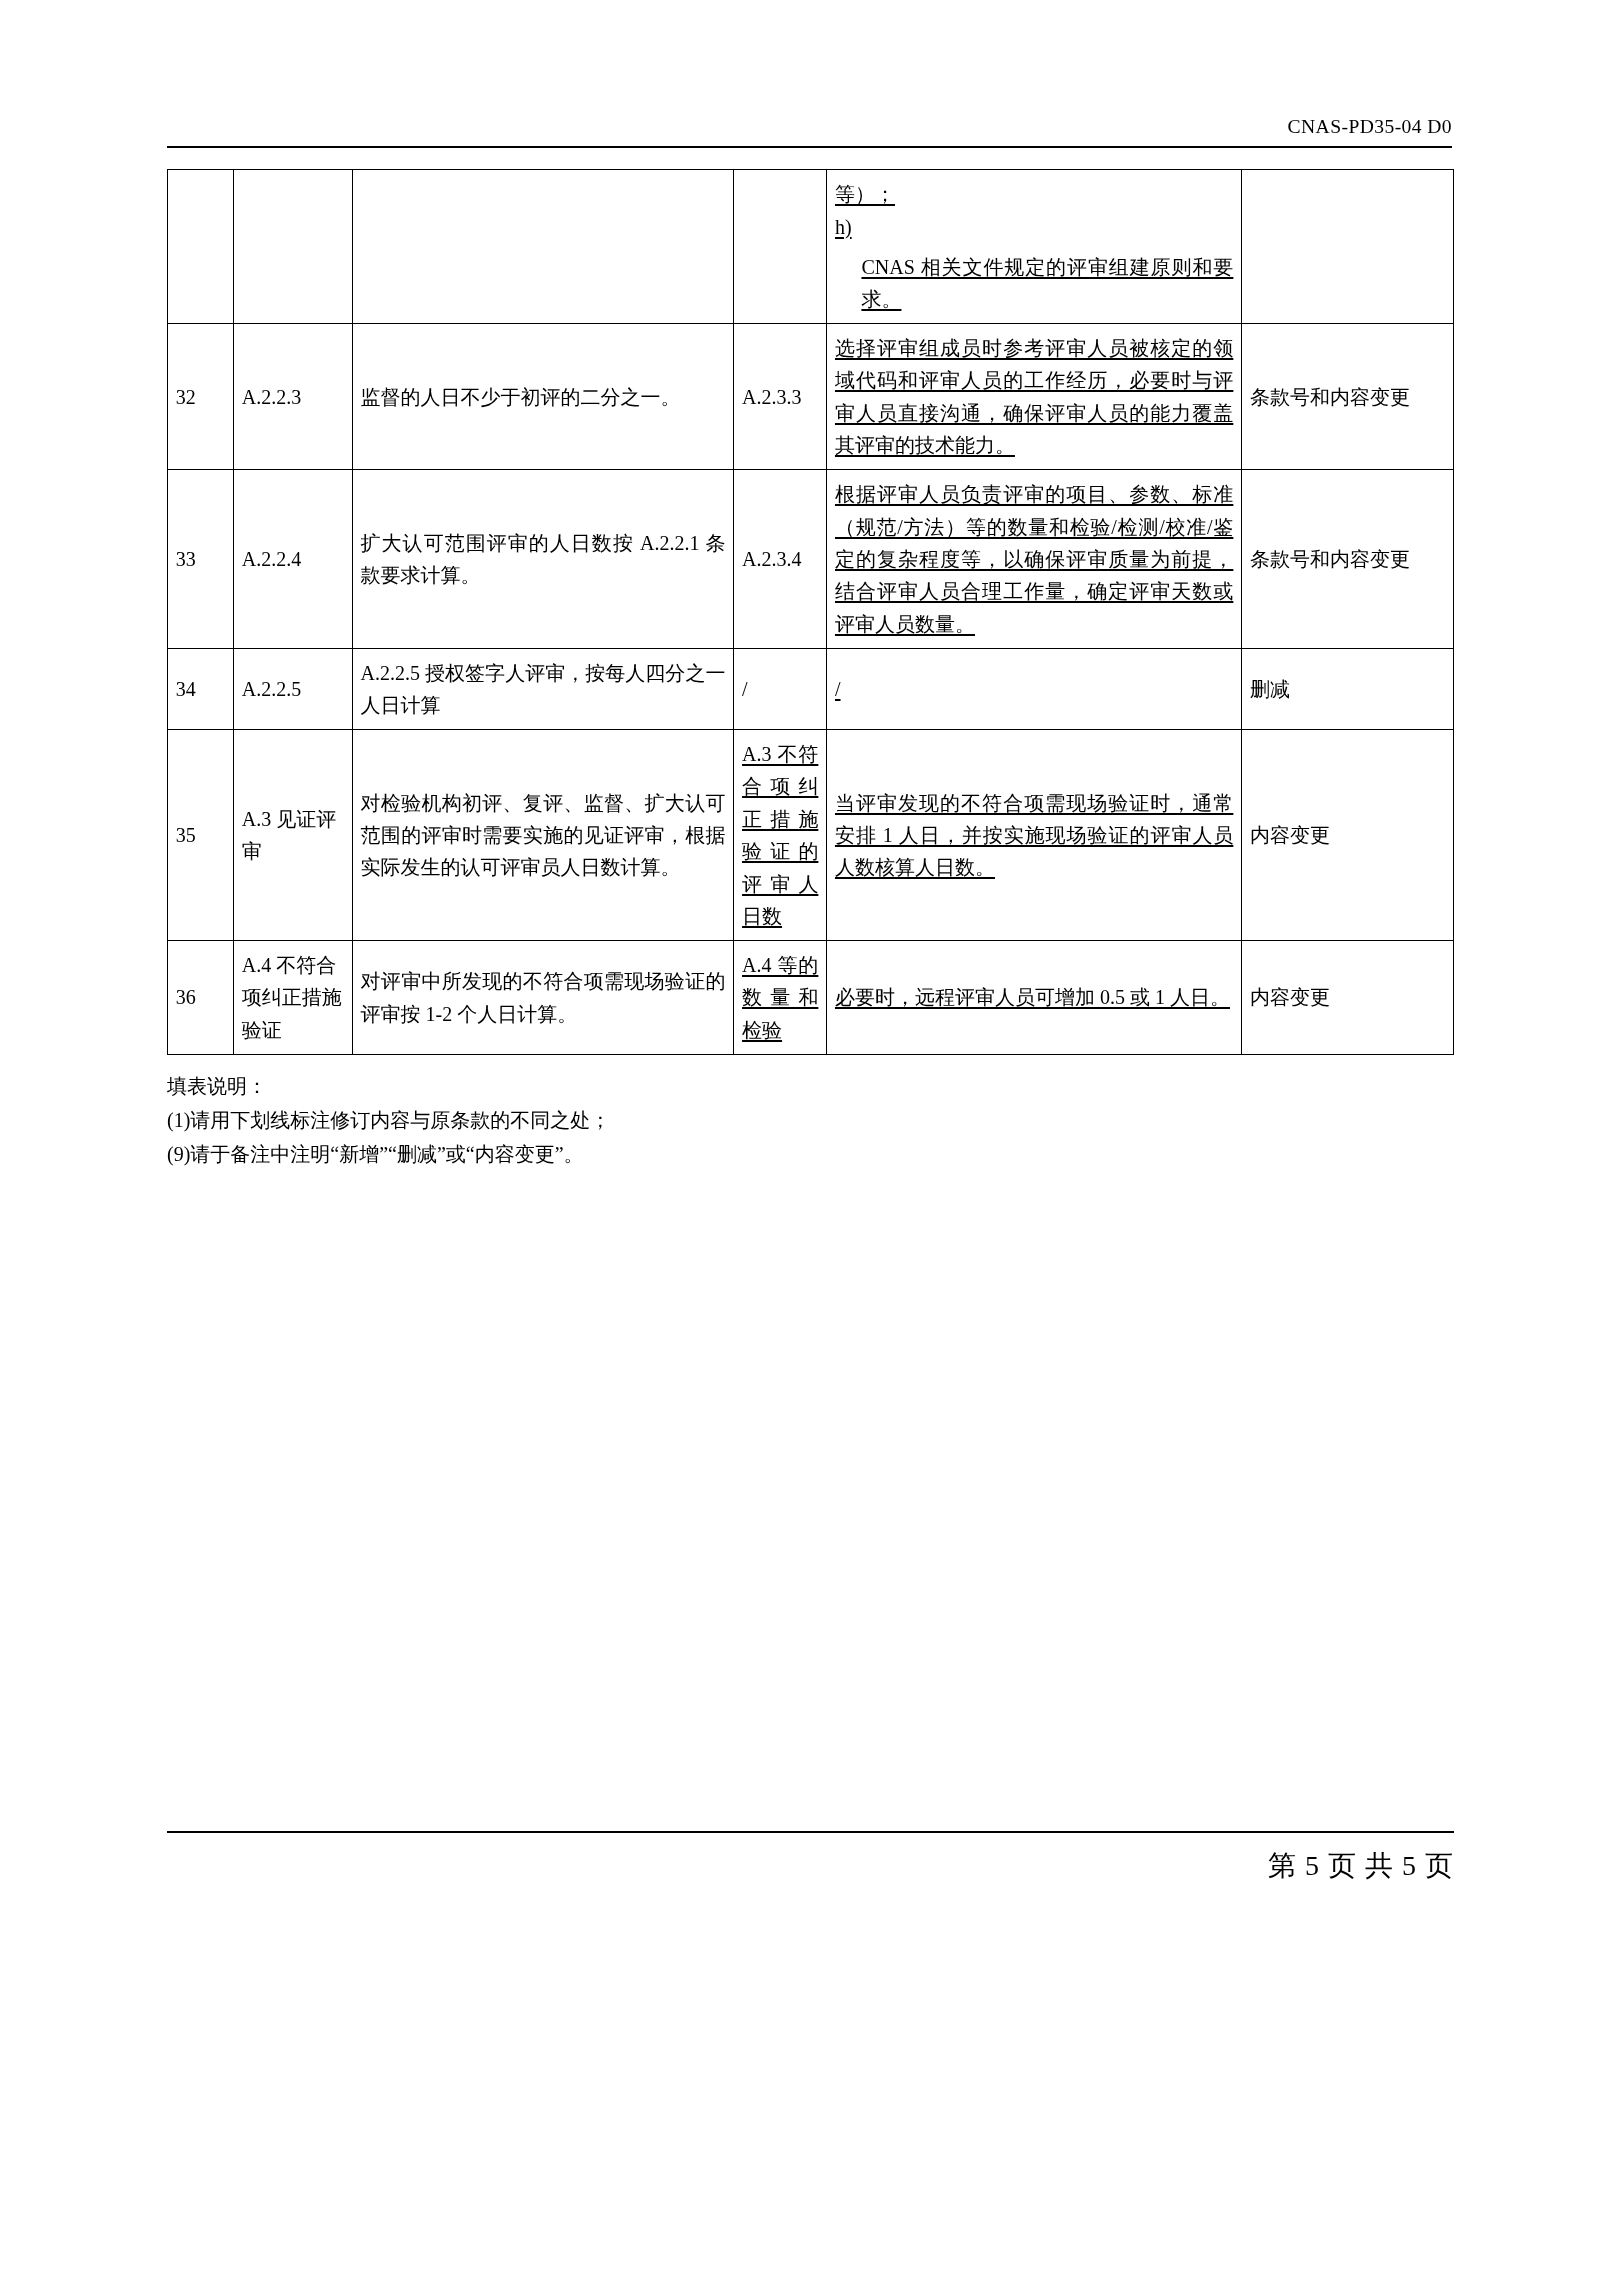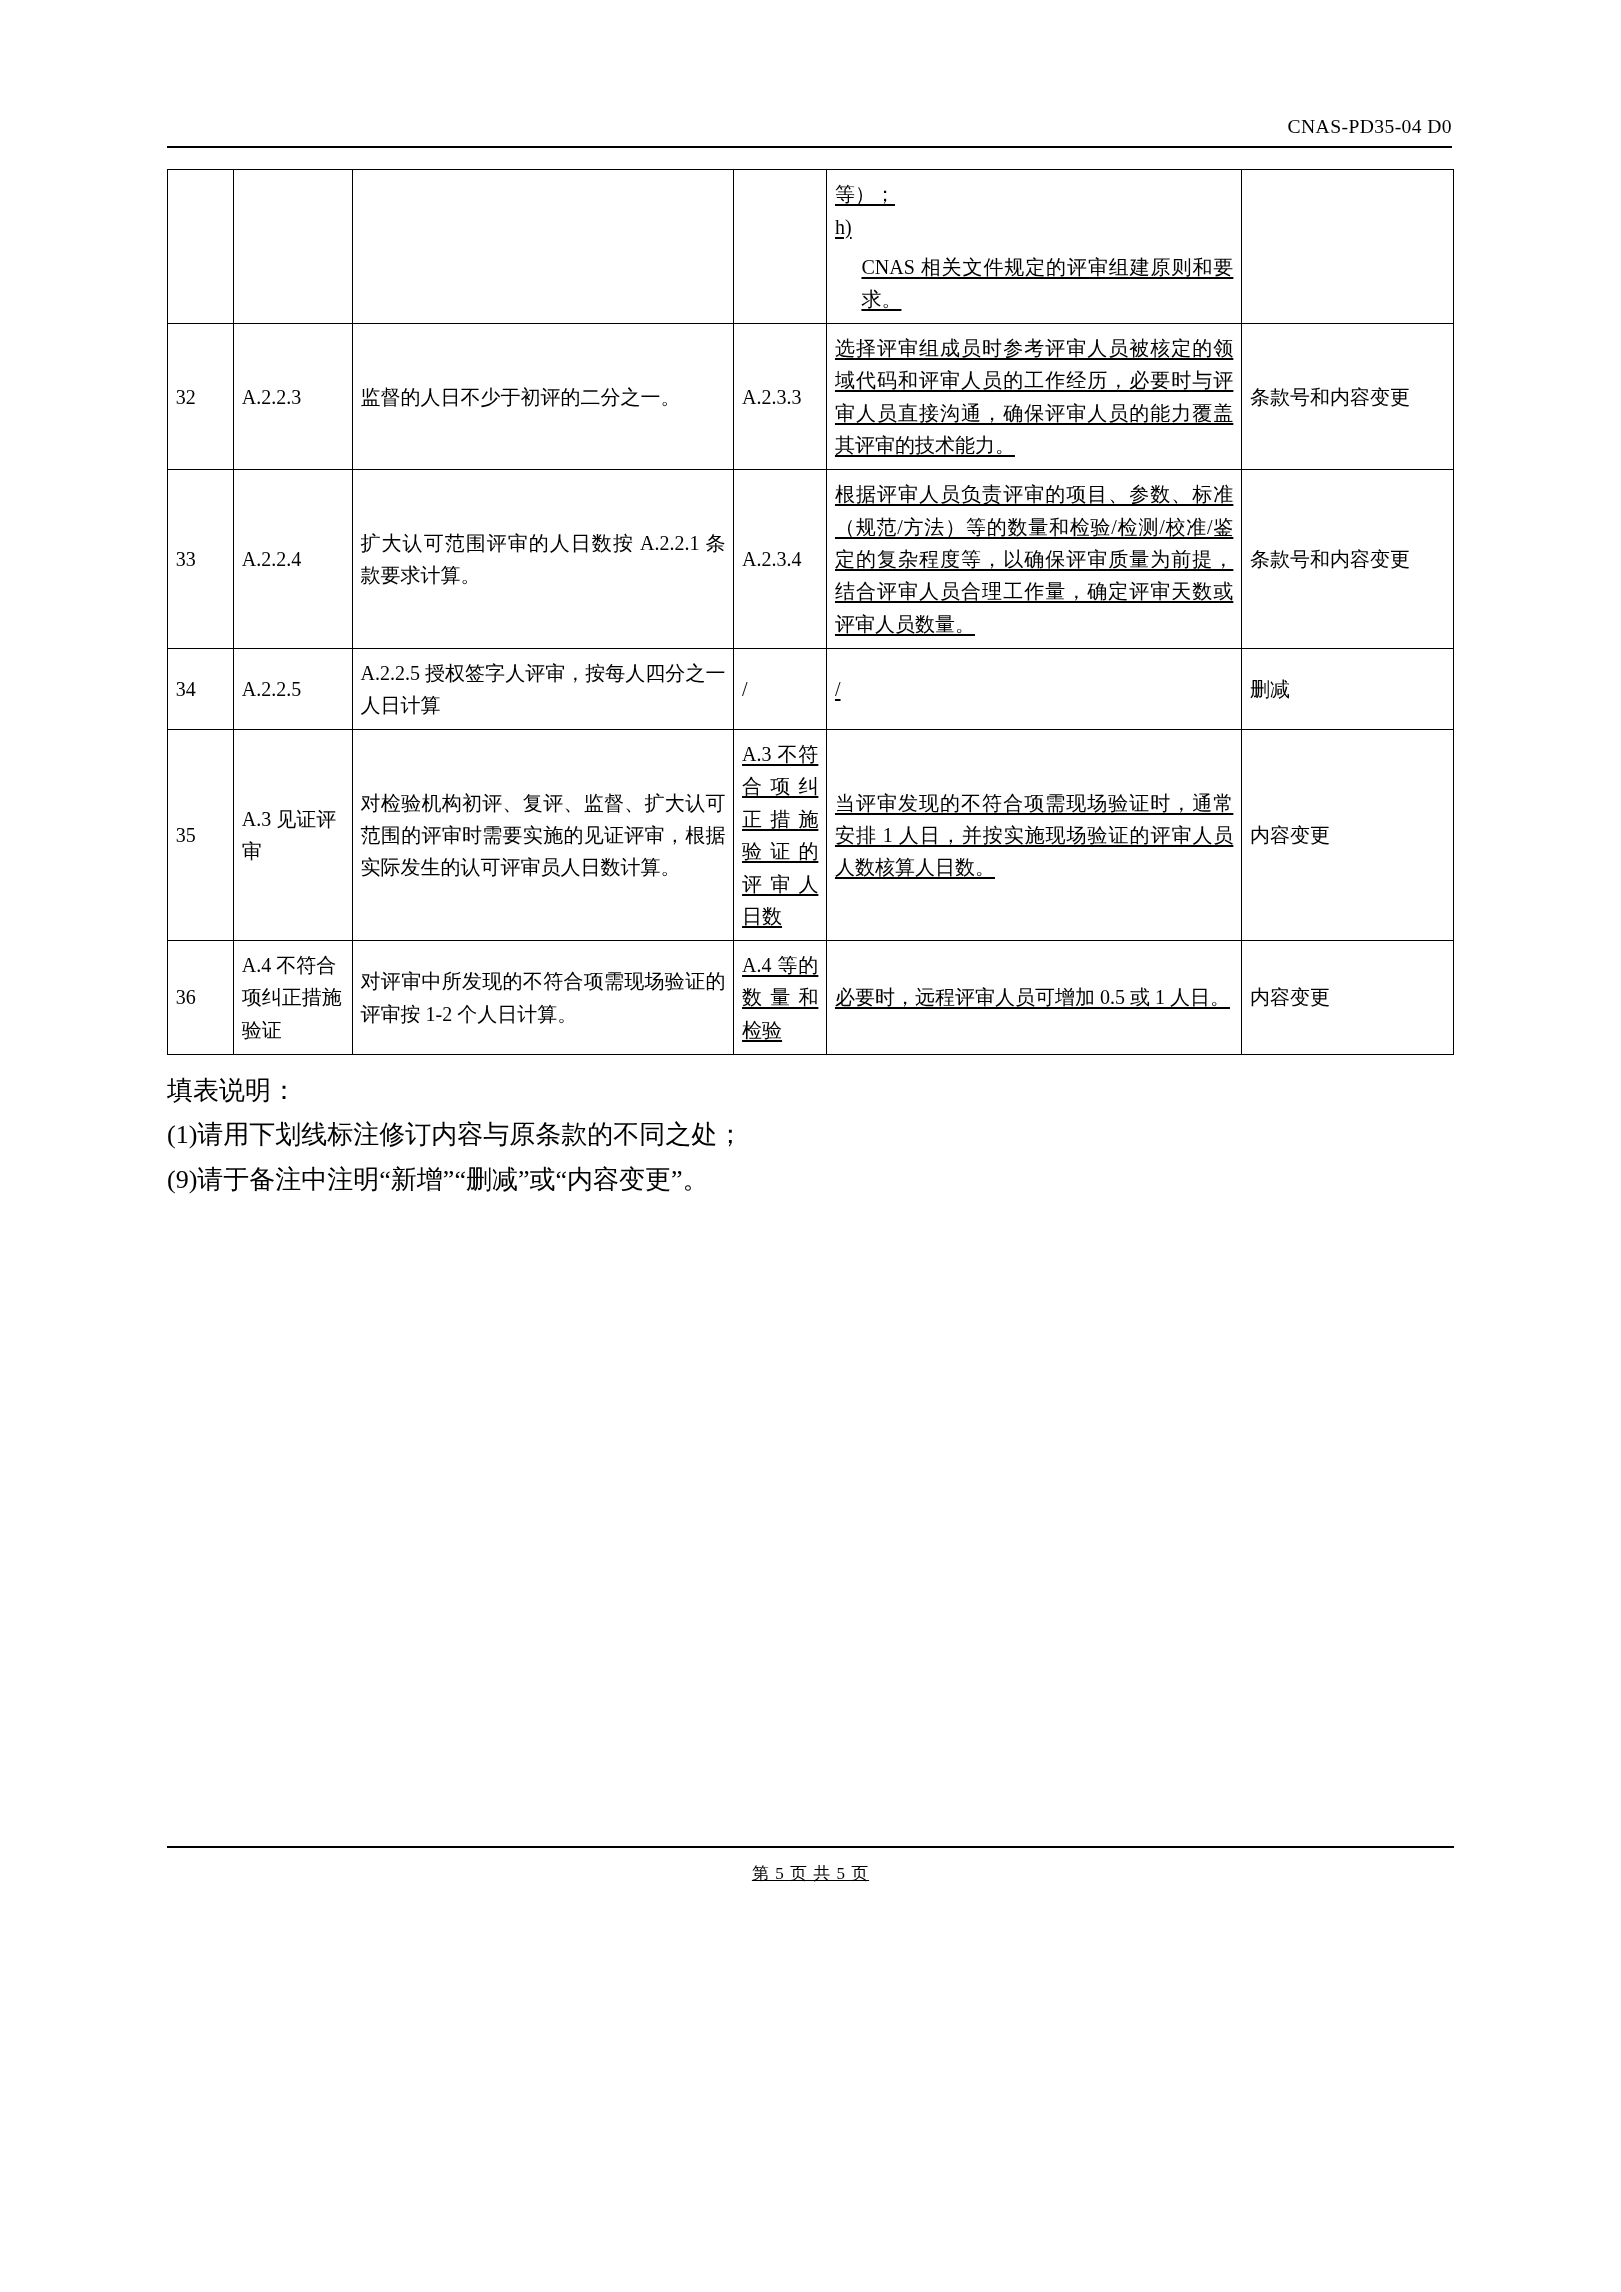--- a/index.html
+++ b/index.html
@@ -66,43 +66,42 @@
   .listrow {
     display: flex;
     gap: 9.8px;
   }
   .listrow .mark { flex: 0 0 auto; }
   .listrow .txt { flex: 1 1 auto; margin-top: 40px; }
 
   
   .notes {
     margin-top: 13.7px;
-    font-size: 26px;
+    font-size: 20px;
     line-height: 1.72;
     font-family: "Liberation Serif", "DejaVu Serif", serif;
   }
   .notes div { margin: 0; }
 
   
   .footer {
     position: absolute;
     left: 167px;
     right: 167px;
     bottom: 110px;
   }
   .footer-rule {
     border-top: 2px solid #000;
     width: 100%;
   }
   .footer-text {
-    text-align: center;
-    font-size: 17px;
+    text-align: right;
+    font-size: 28px;
     margin-top: 13.7px;
     letter-spacing: 1px;
-    text-decoration: underline;
   }
 </style>
 </head>
 <body>
 
 <div class="page">
 
   <div class="header">
     <span>CNAS-PD35-04 D0</span>
     <div class="header-rule"></div>

